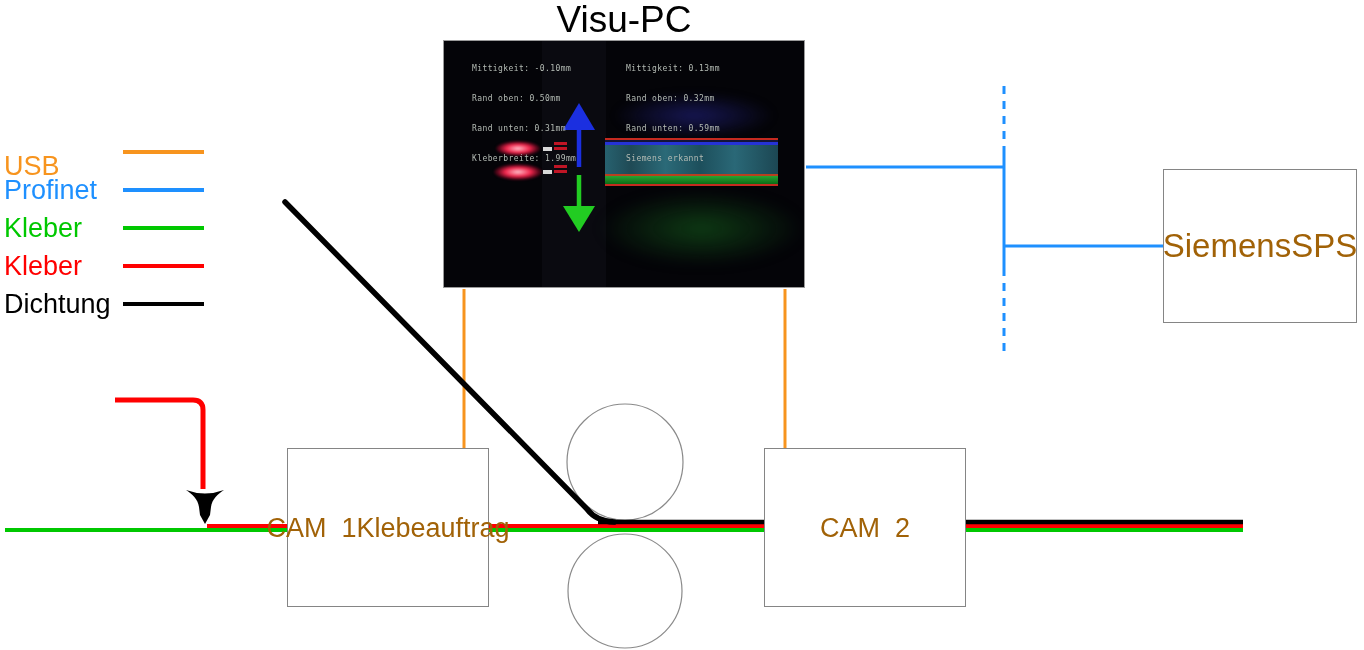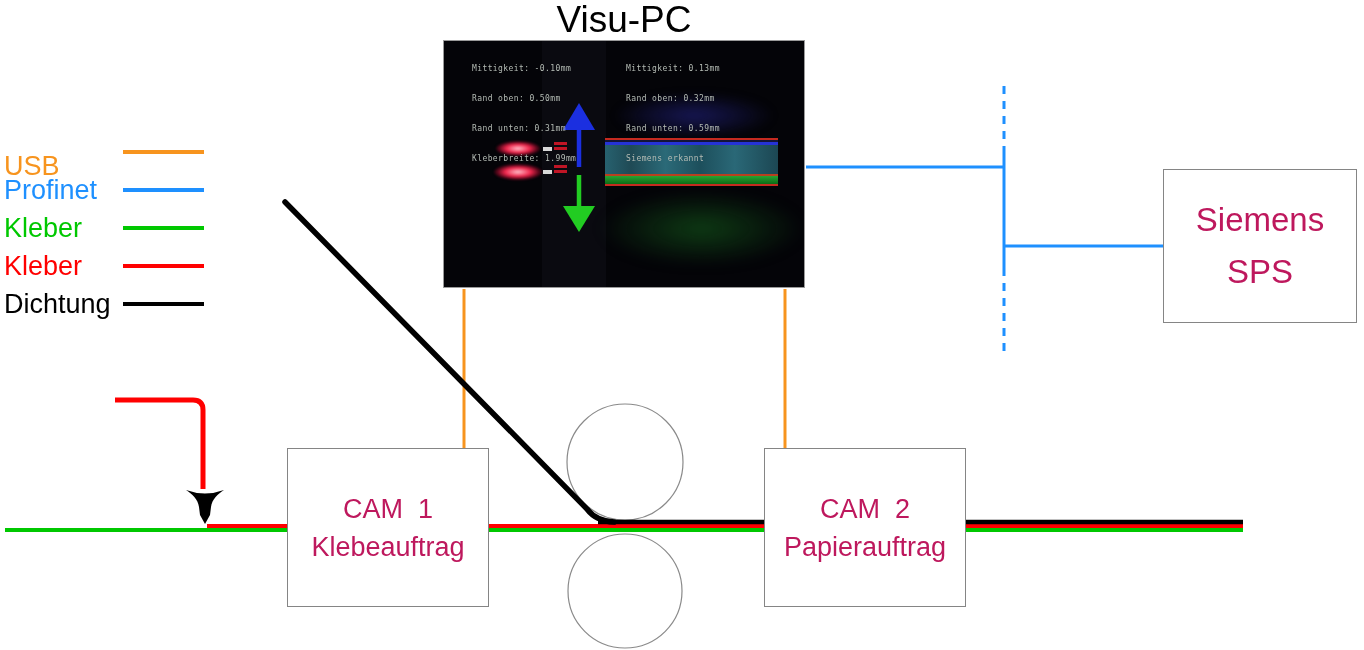--- a/index.html
+++ b/index.html
@@ -42,21 +42,21 @@
   .laser1{left:52px;top:100px;width:44px;height:15px;
     background:radial-gradient(ellipse at center,#ffc2cc 0%,#f0274d 38%,rgba(150,8,40,.55) 62%,rgba(0,0,0,0) 78%);}
   .laser2{left:50px;top:123px;width:48px;height:16px;
     background:radial-gradient(ellipse at center,#ffc2cc 0%,#f0274d 38%,rgba(150,8,40,.55) 62%,rgba(0,0,0,0) 78%);}
   .wdash{position:absolute;width:9px;height:4px;background:#d8d8d8;}
   .rdash{position:absolute;width:13px;height:3px;background:#c01525;}
   .cam-arrows{position:absolute;left:0;top:0;}
 
   
   .node{position:absolute;background:#fff;border:1.5px solid #858585;box-sizing:border-box;
-    display:flex;flex-direction:column;align-items:center;justify-content:center;color:#be185d;}
+    display:flex;align-items:center;justify-content:center;color:#a16207;}
   .node .l1,.node .l2{white-space:pre;text-align:center;}
   .cam-box{left:287px;top:448px;width:202px;height:159px;font-size:27px;}
   .cam-box .l1,.cam-box .l2{line-height:38px;}
   #cam2-box{left:764px;}
   .sps-box{left:1163px;top:169px;width:194px;height:154px;font-size:33px;}
   .sps-box .l1,.sps-box .l2{line-height:52px;}
 </style>
 </head>
 <body>
 
@@ -155,20 +155,19 @@
       <span style="display:block">Siemens erkannt</span>
     </div>
   </div>
 
   <div class="node cam-box" id="cam1-box">
     <div class="l1">CAM  1</div>
     <div class="l2">Klebeauftrag</div>
   </div>
   <div class="node cam-box" id="cam2-box">
     <div class="l1">CAM  2</div>
-    <div class="l2">Papierauftrag</div>
   </div>
   <div class="node sps-box">
     <div class="l1">Siemens</div>
     <div class="l2">SPS</div>
   </div>
 
 </div>
 
 </body></html>

